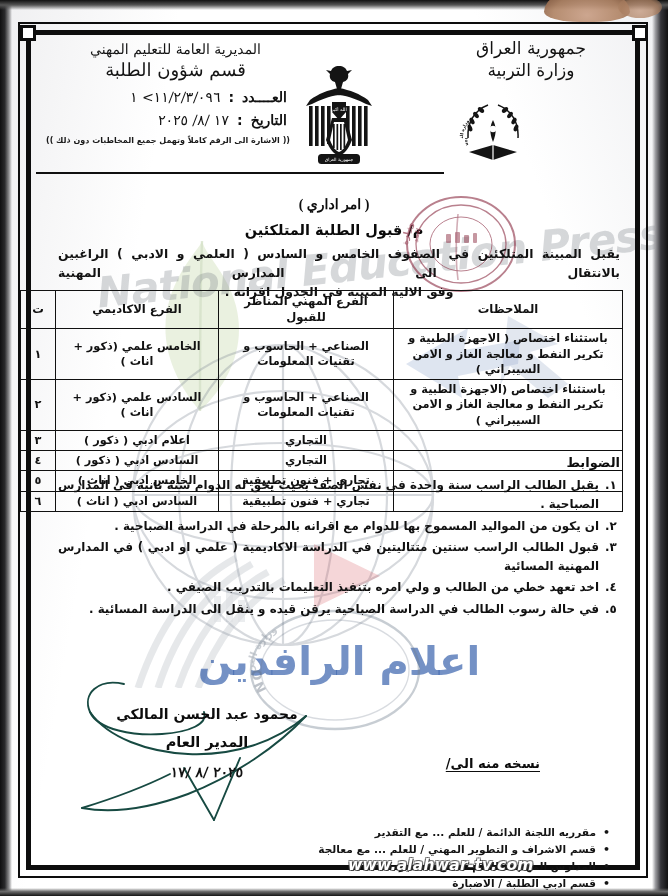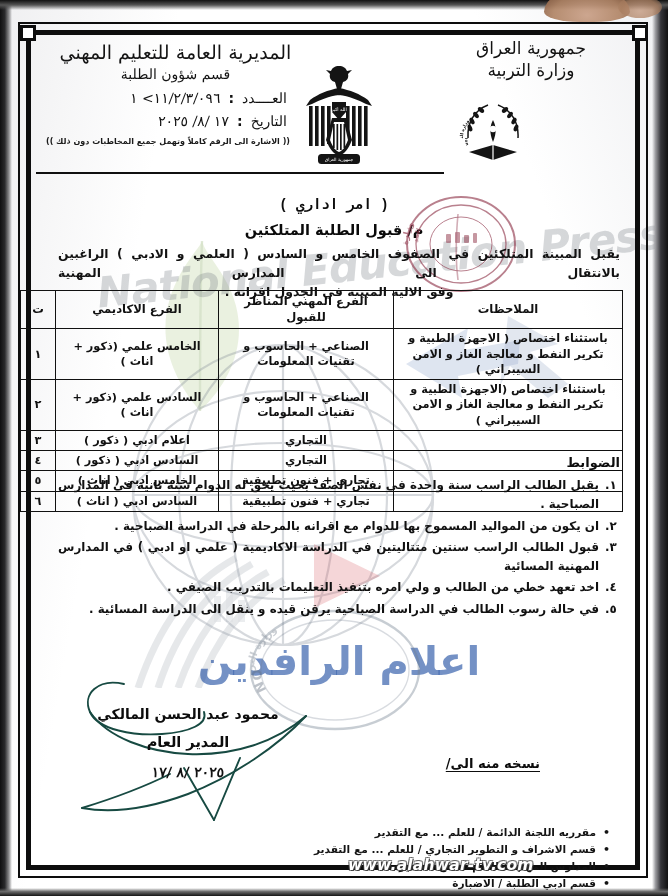--- a/index.html
+++ b/index.html
@@ -104,37 +104,37 @@
     font-size: 17px; line-height: 1.28; color: #121212;
     font-family: "DejaVu Serif", "Liberation Serif", serif;
   }
   .hdr-left {
     position: absolute;
     left: 4px; top: 2px;
     width: 275px;
     text-align: center;
   }
   .hdr-left .org1 {
-    font-size: 19px; line-height: 1.3; color: #141414;
+    font-size: 14px; line-height: 1.3; color: #141414;
     font-family: "DejaVu Serif", "Liberation Serif", serif;
   }
   .hdr-left .org2 {
-    font-size: 14px; line-height: 1.3; color: #141414;
+    font-size: 18px; line-height: 1.3; color: #141414;
     font-family: "DejaVu Serif", "Liberation Serif", serif;
   }
   .meta-row {
     display: flex;
     align-items: baseline;
     justify-content: flex-start;
     gap: 8px;
     margin-top: 7px;
     padding-right: 26px;
   }
   .meta-label {
-    font-size: 14px; font-weight: normal; letter-spacing: .5px;
+    font-size: 14px; font-weight: bold; letter-spacing: .5px;
     font-family: "DejaVu Serif", "Liberation Serif", serif;
     white-space: nowrap;
   }
   .meta-colon { font-size: 14px; font-weight: bold; }
   .meta-value {
     font-size: 14px;
     font-family: "DejaVu Serif", "Liberation Serif", serif;
     letter-spacing: .5px;
     white-space: nowrap;
     transform: skewX(-4deg);
@@ -168,21 +168,21 @@
     width: 76px; height: 74px;
   }
 
   
   .doc-type {
     position: absolute;
     left: 0; top: 196px; width: 668px;
     text-align: center;
     font-size: 14px; font-weight: bold;
     color: #0d0d0d;
-    font-family: Liberation Mono, monospace;
+    font-family: Liberation Serif, serif;
   }
   .doc-subject {
     position: absolute;
     left: 0; top: 222px; width: 668px;
     text-align: center;
     font-size: 14.5px; font-weight: bold;
     color: #0a0a0a;
   }
 
   
@@ -253,21 +253,21 @@
     color: #111;
     margin-bottom: 2px;
   }
   .rule-num { min-width: 15px; text-align: left; flex: 0 0 auto; }
   .rule-txt { flex: 1 1 auto; text-align: justify; }
   .rule-txt .sub { display: block; padding-right: 8px; }
 
   
   .sig-block {
     position: absolute;
-    left: 68px; top: 706px;
+    left: 87px; top: 706px;
     width: 240px;
     text-align: center;
   }
   .sig-name {
     font-size: 14px; font-weight: bold; color: #0c0c0c;
     letter-spacing: .3px;
   }
   .sig-title {
     margin-top: 12px;
     font-size: 14.5px; font-weight: bold; color: #0c0c0c;
@@ -703,21 +703,21 @@
   </div>
 
   <div class="copies-head">نسخه منه الى/</div>
   <div class="copies-list">
     <div class="copy-item">
       <span class="copy-bullet">•</span>
       <span>مقرريه اللجنة الدائمة / للعلم ... مع التقدير</span>
     </div>
     <div class="copy-item">
       <span class="copy-bullet">•</span>
-      <span>قسم الاشراف و التطوير التجاري / للعلم ... مع التقدير</span>
+      <span>قسم الاشراف و التطوير المهني / للعلم ... مع معالجة</span>
     </div>
     <div class="copy-item">
       <span class="copy-bullet">•</span>
       <span>المدارس المهنية / للعلم ... مع التقدير</span>
     </div>
     <div class="copy-item">
       <span class="copy-bullet">•</span>
       <span>قسم ادبي الطلبة / الاضبارة</span>
     </div>
   </div>

